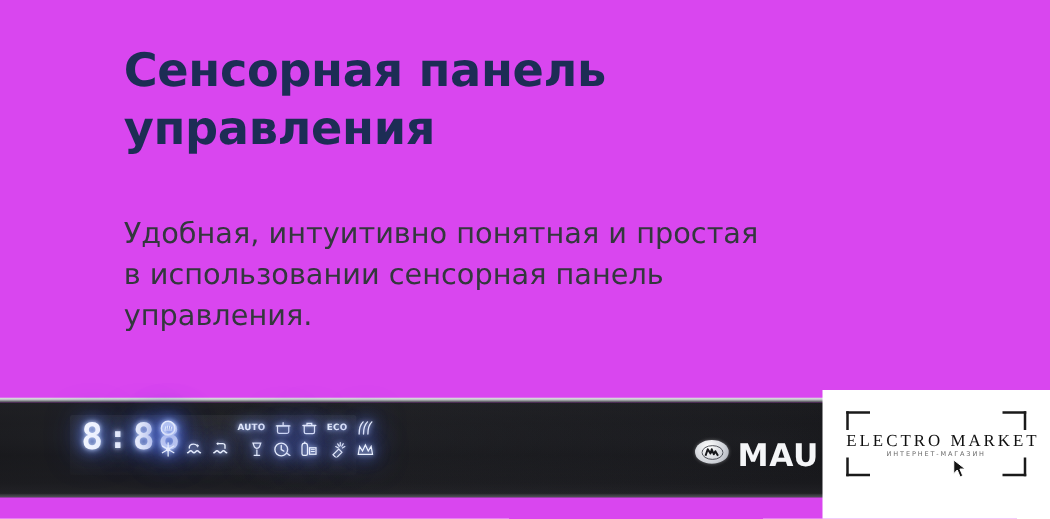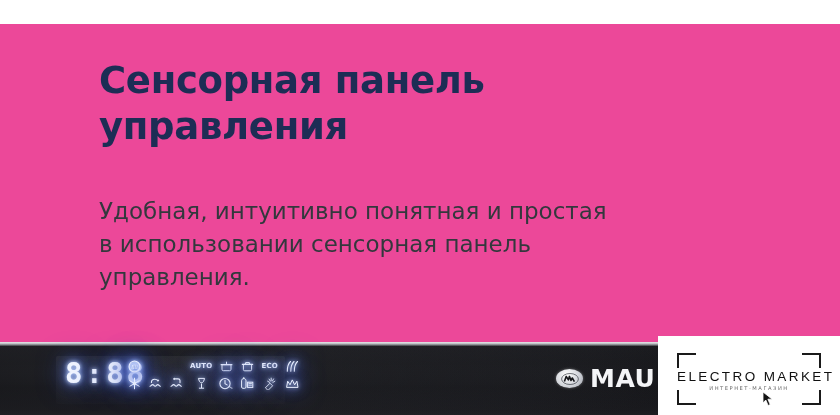--- a/index.html
+++ b/index.html
@@ -12,22 +12,21 @@
     height: 415px;
     background: #ffffff;
     font-family: "Liberation Sans", sans-serif;
     overflow: hidden;
     position: relative;
   }
 
   #promo-slide {
     position: absolute;
     inset: 0;
-    background: #ec4899;
-    margin-top: 24px;
+    background: #d946ef;
   }
 
   
   .text-block {
     position: absolute;
     left: 99px;
     top: 34px;
     width: 560px;
   }
   .headline {
@@ -142,21 +141,21 @@
   .icon-cluster {
     position: absolute;
     display: grid;
     grid-auto-flow: column;
     column-gap: 7px;
     align-items: center;
   }
   .icon-col {
     display: flex;
     flex-direction: column;
-    align-items: center;
+    align-items: flex-end;
     justify-content: flex-start;
     gap: 4px;
   }
   .ico {
     display: block;
     filter:
       drop-shadow(0 0 2px #b9cdff)
       drop-shadow(0 0 6px #5f7fe8)
       drop-shadow(0 0 12px #3349bd);
   }
@@ -178,23 +177,22 @@
       drop-shadow(0 0 6px #5f7fe8);
   }
 
   #cluster-middle { left: 128px; top: 336px; }
   #cluster-right  { left: 190px; top: 336px; }
 
   
   .brand {
     position: absolute;
     left: 556px;
-    top: 342px;
+    top: 352px;
     display: flex;
-    align-items: center;
     gap: 7px;
   }
   .brand-emblem {
     width: 27px;
     height: 19px;
     border-radius: 50%;
     background: radial-gradient(circle at 40% 30%, #ffffff 0%, #cfd2d8 60%, #9ea2ab 100%);
     display: flex;
     align-items: center;
     justify-content: center;
@@ -239,21 +237,21 @@
   .wm-corner.tr { right: 0; top: 0;     border-right-width: 2px; border-top-width: 2px; }
   .wm-corner.bl { left: 0;  bottom: 0;  border-left-width: 2px;  border-bottom-width: 2px; }
   .wm-corner.br { right: 0; bottom: 0;  border-right-width: 2px; border-bottom-width: 2px; }
 
   .wm-title {
     position: absolute;
     left: 0;
     top: 17px;
     width: 144px;
     text-align: right;
-    font-family: Liberation Sans, sans-serif;
+    font-family: Liberation Serif, serif;
     font-size: 13.5px;
     font-weight: 400;
     letter-spacing: 2.4px;
     color: #101010;
     white-space: nowrap;
     line-height: 1;
   }
   .wm-subtitle {
     position: absolute;
     left: 0;

